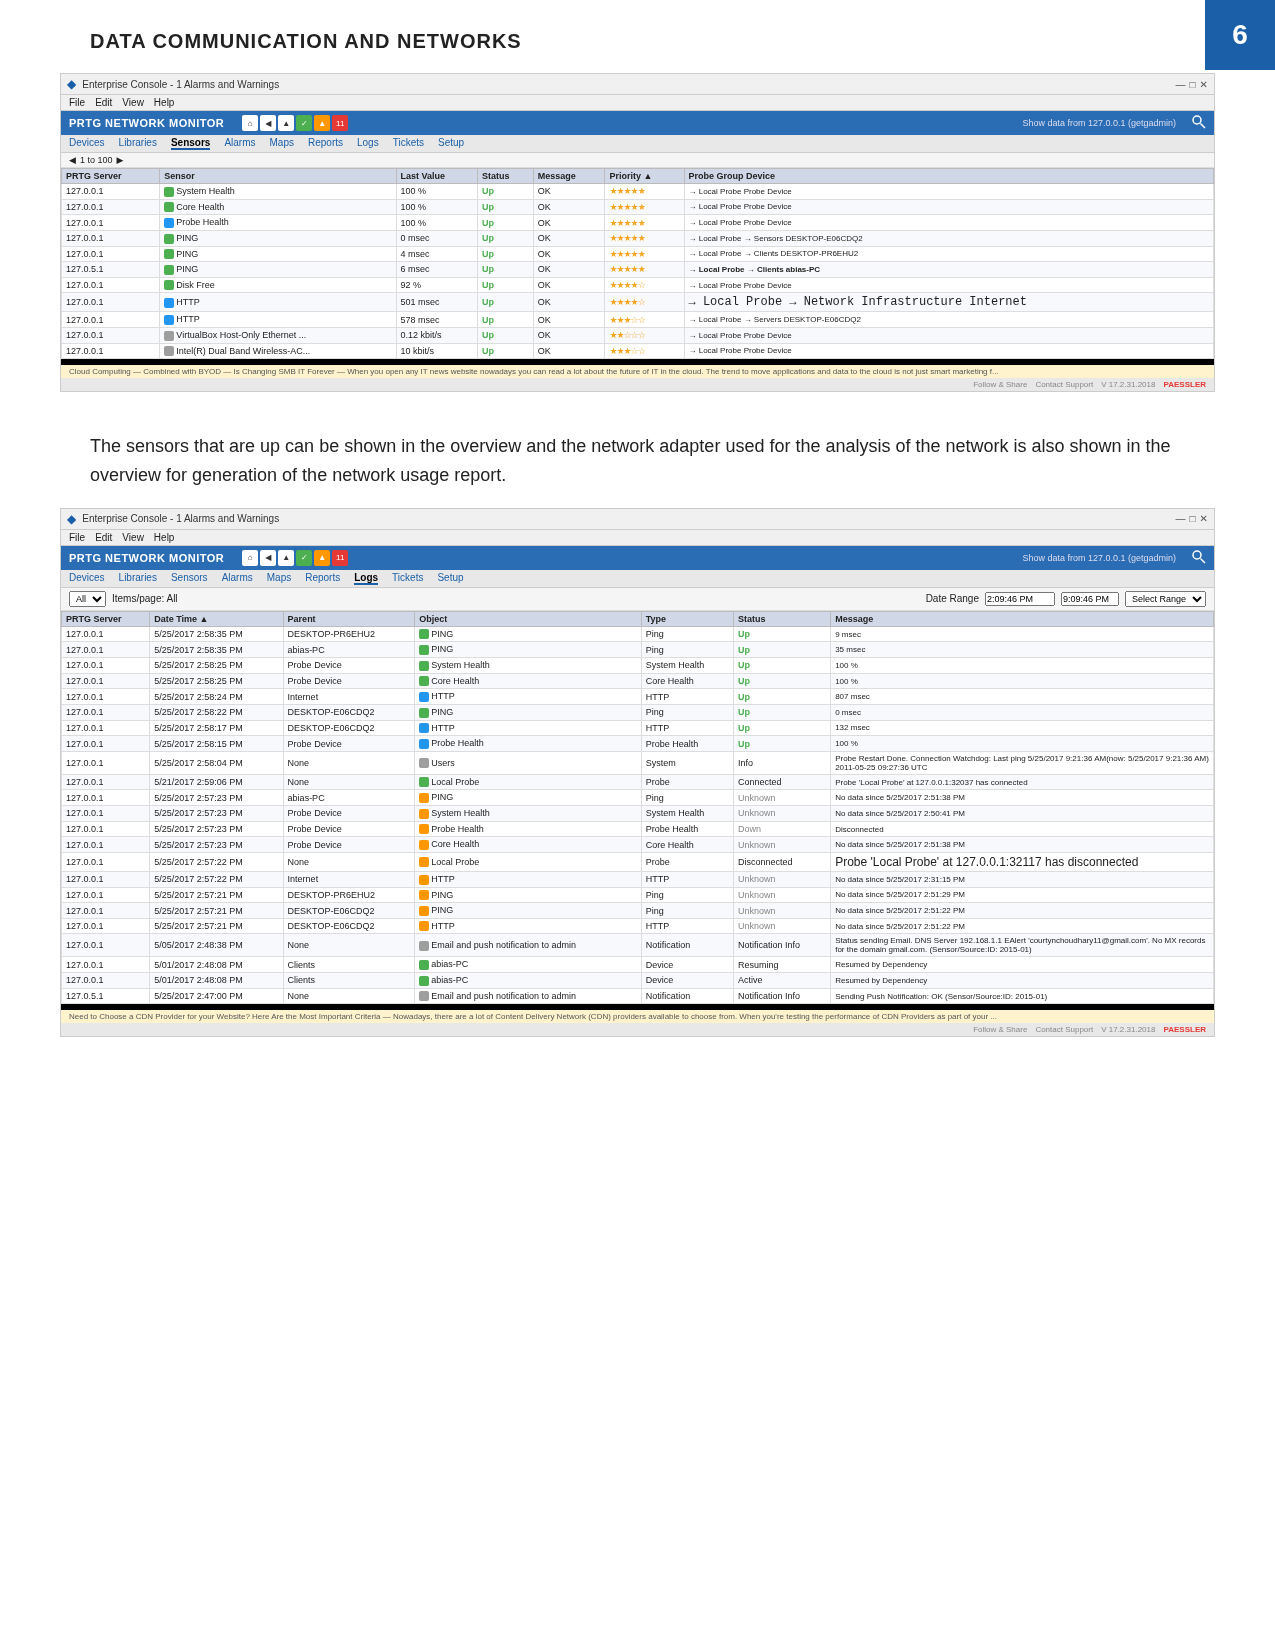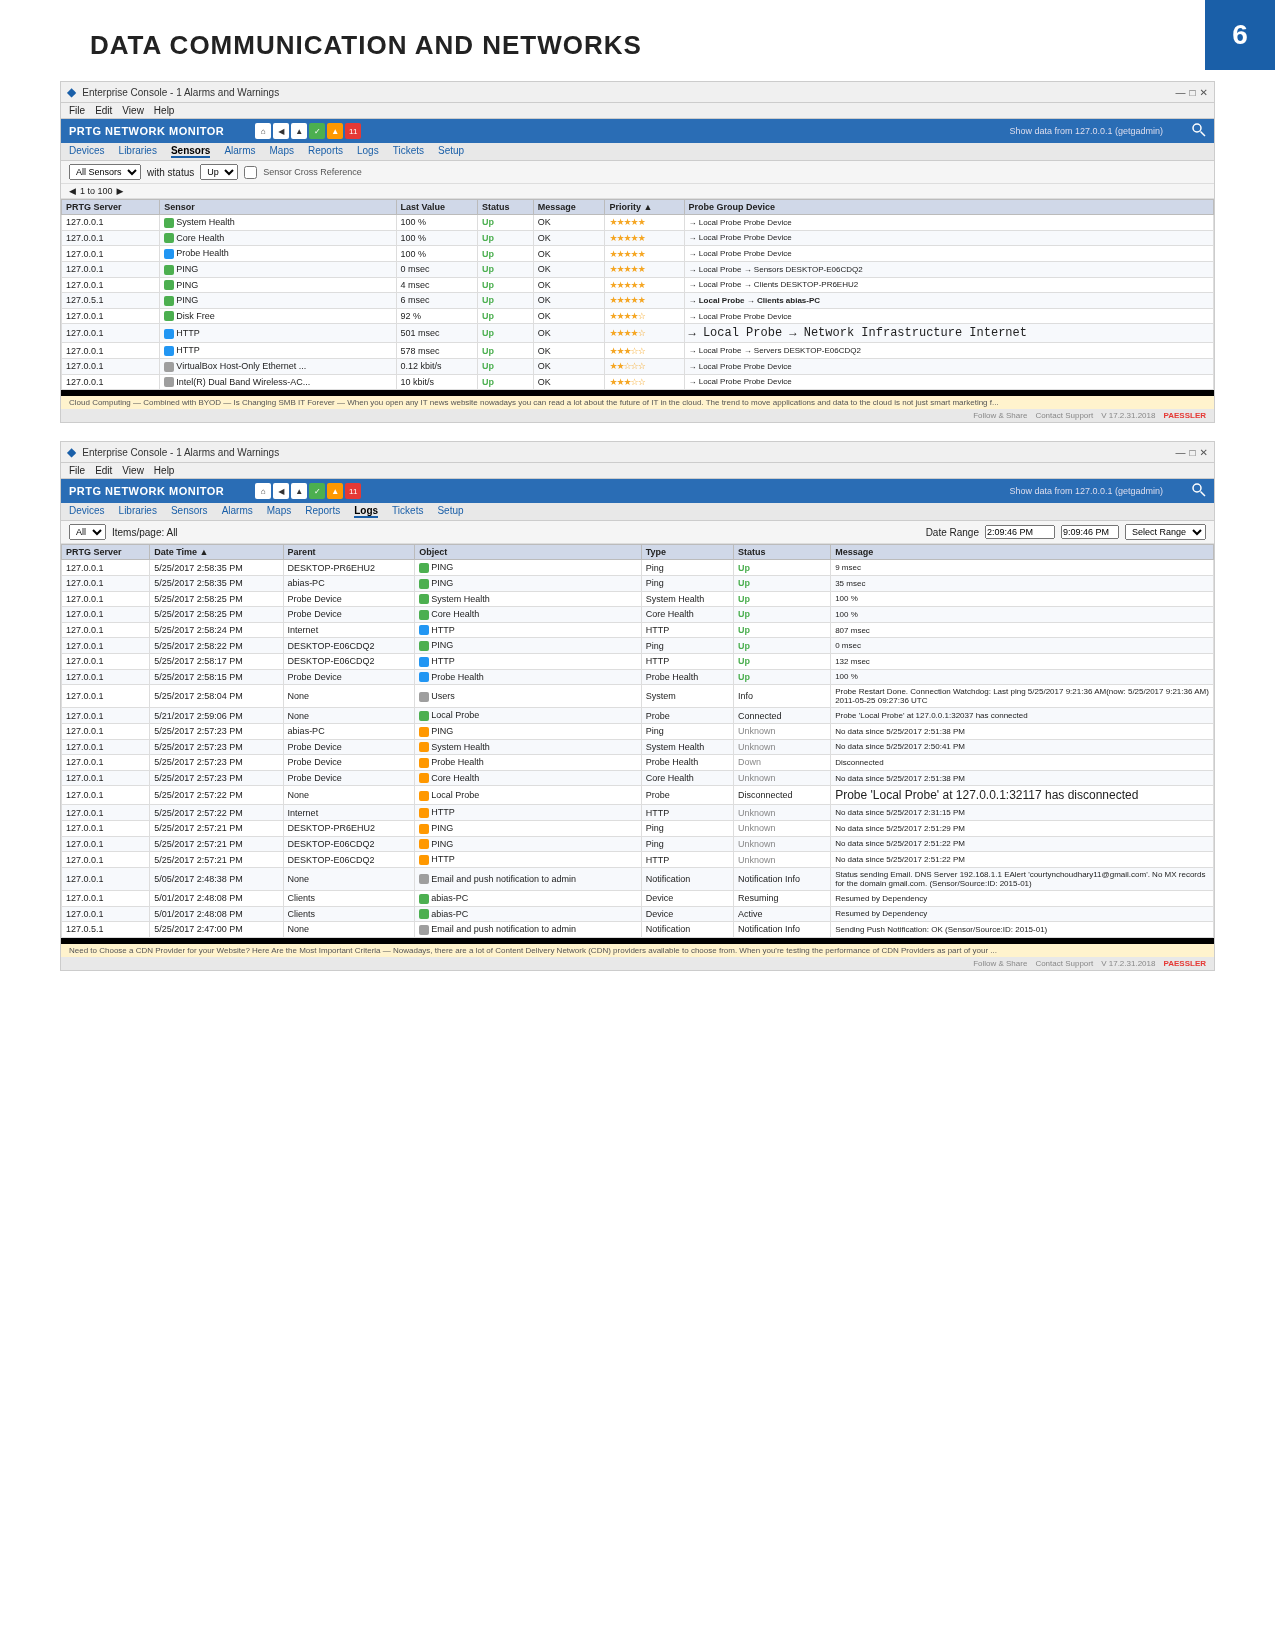--- a/index.html
+++ b/index.html
@@ -22,21 +22,21 @@
       font-size: 28px;
       font-weight: bold;
       width: 70px;
       height: 70px;
       display: flex;
       align-items: center;
       justify-content: center;
     }
 
     .page-title {
-      font-size: 26px;
+      font-size: 20px;
       font-weight: bold;
       color: #222;
       padding: 30px 78px 20px 90px;
       letter-spacing: 1px;
     }
 
     .screenshot-container {
       margin: 0 60px 18px 60px;
       border: 1px solid #ccc;
       background: #f5f5f5;
@@ -62,21 +62,21 @@
       font-size: 10px;
       color: #555;
     }
 
     
     .prtg-header {
       background: #2a6db5;
       display: flex;
       align-items: center;
       padding: 4px 8px;
-      gap: 21px;
+      gap: 8px;
     }
     .prtg-logo {
       color: #fff;
       font-weight: bold;
       font-size: 11px;
       letter-spacing: 0.5px;
     }
     .prtg-nav-icons {
       display: flex;
       gap: 2px;
@@ -262,31 +262,20 @@
       <span>Libraries</span>
       <span class="active">Sensors</span>
       <span>Alarms</span>
       <span>Maps</span>
       <span>Reports</span>
       <span>Logs</span>
       <span>Tickets</span>
       <span>Setup</span>
     </div>
 
-    <div class="prtg-toolbar">
-      <select>
-        <option>All Sensors</option>
-      </select>
-      <span>with status</span>
-      <select>
-        <option>Up</option>
-      </select>
-      <input type="checkbox" style="">
-      <label>Sensor Cross Reference</label>
-    </div>
 
     <div class="prtg-pagination">
       <span>◀</span>
       <span>1 to 100</span>
       <span>▶</span>
     </div>
 
     <table class="prtg-table">
       <thead>
         <tr>
@@ -405,20 +394,21 @@
     <div class="prtg-ticker">Cloud Computing — Combined with BYOD — Is Changing SMB IT Forever — When you open any IT news website nowadays you can read a lot about the future of IT in the cloud. The trend to move applications and data to the cloud is not just smart marketing f...</div>
 
     <div class="prtg-footer">
       <span>Follow &amp; Share</span>
       <span>Contact Support</span>
       <span>V 17.2.31.2018</span>
       <span class="brand">PAESSLER</span>
     </div>
   </div>
 
+  <div class="body-text">The sensors that are up can be shown in the overview and the network adapter used for the analysis of the network is also shown in the overview for generation of the network usage report.</div>
 
   <div class="screenshot-container screenshot2">
 
     <div class="window-chrome">
       <div style="display:flex;align-items:center;gap:6px;">
         <span style="font-size:12px;color:#1a5fa8;">◆</span>
         <span class="window-title-bar">Enterprise Console - 1 Alarms and Warnings</span>
       </div>
       <div class="window-controls">
         <span>—</span>

